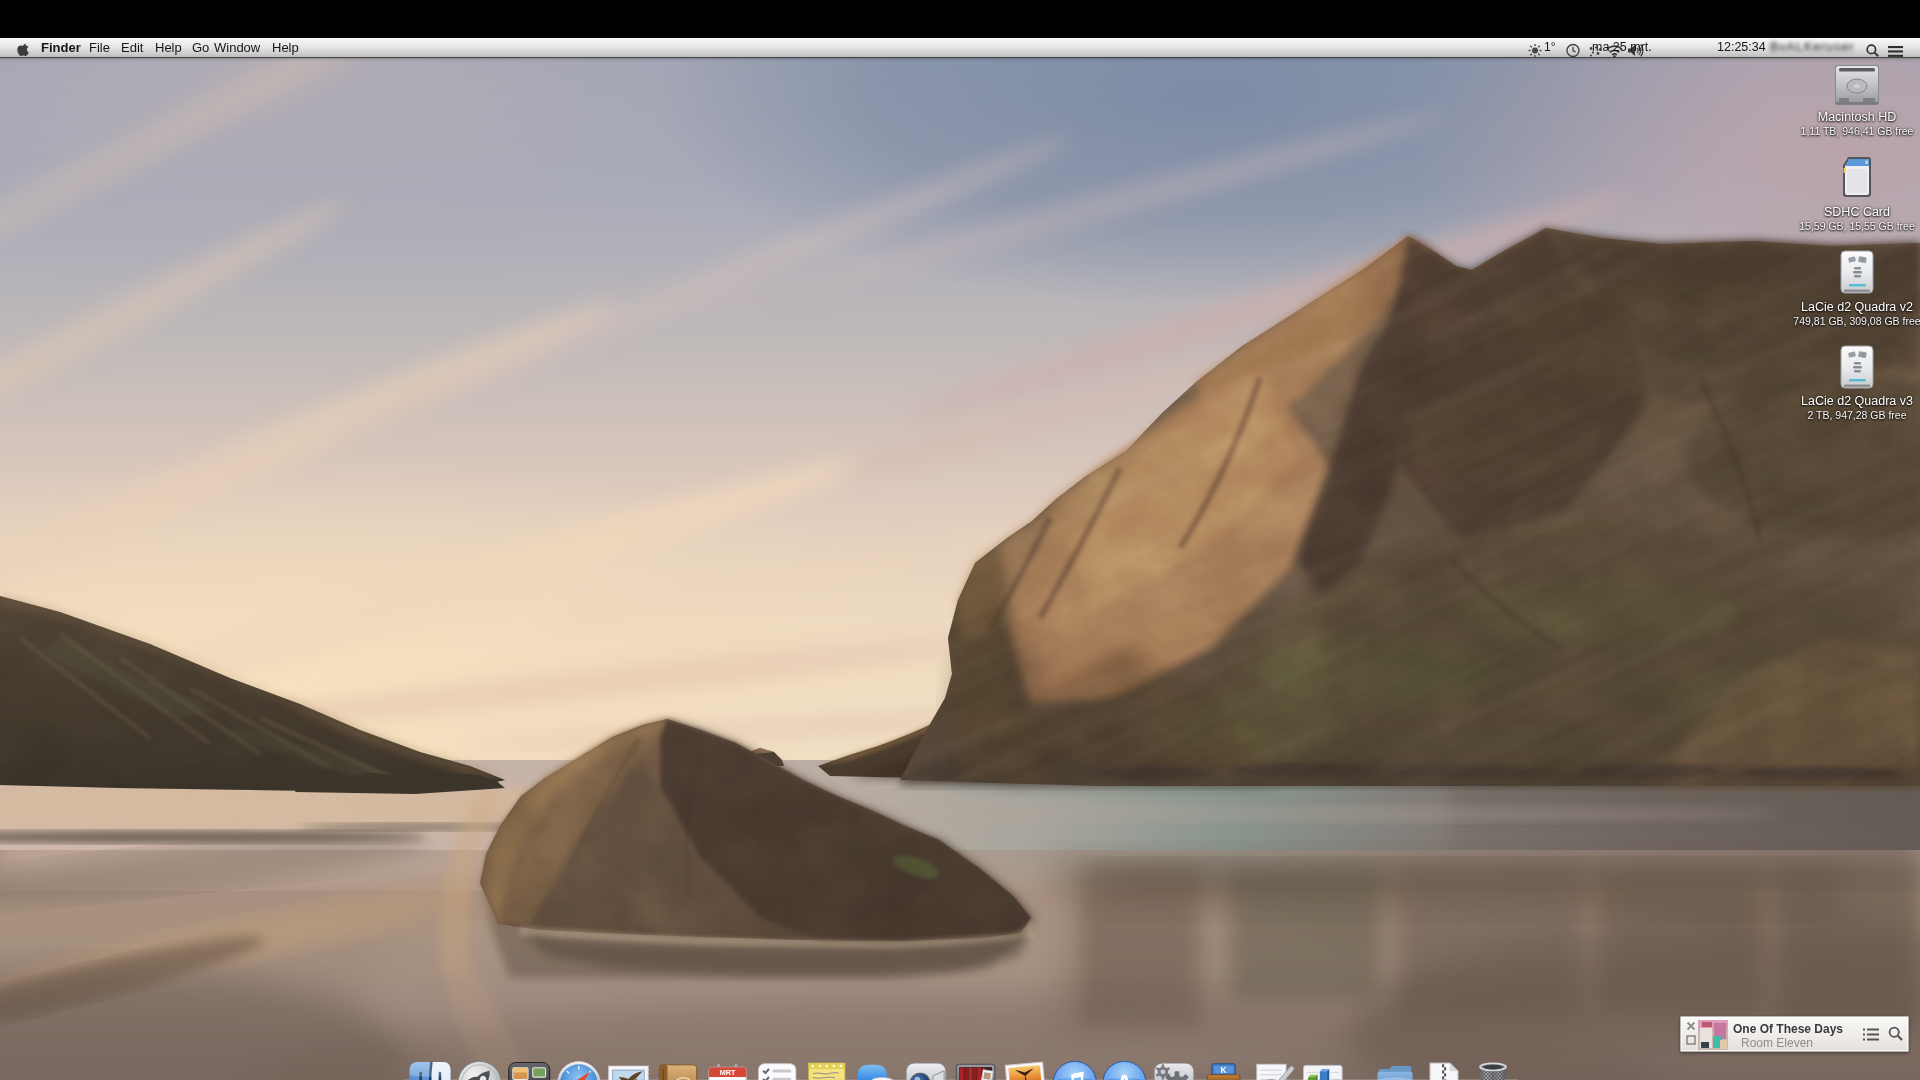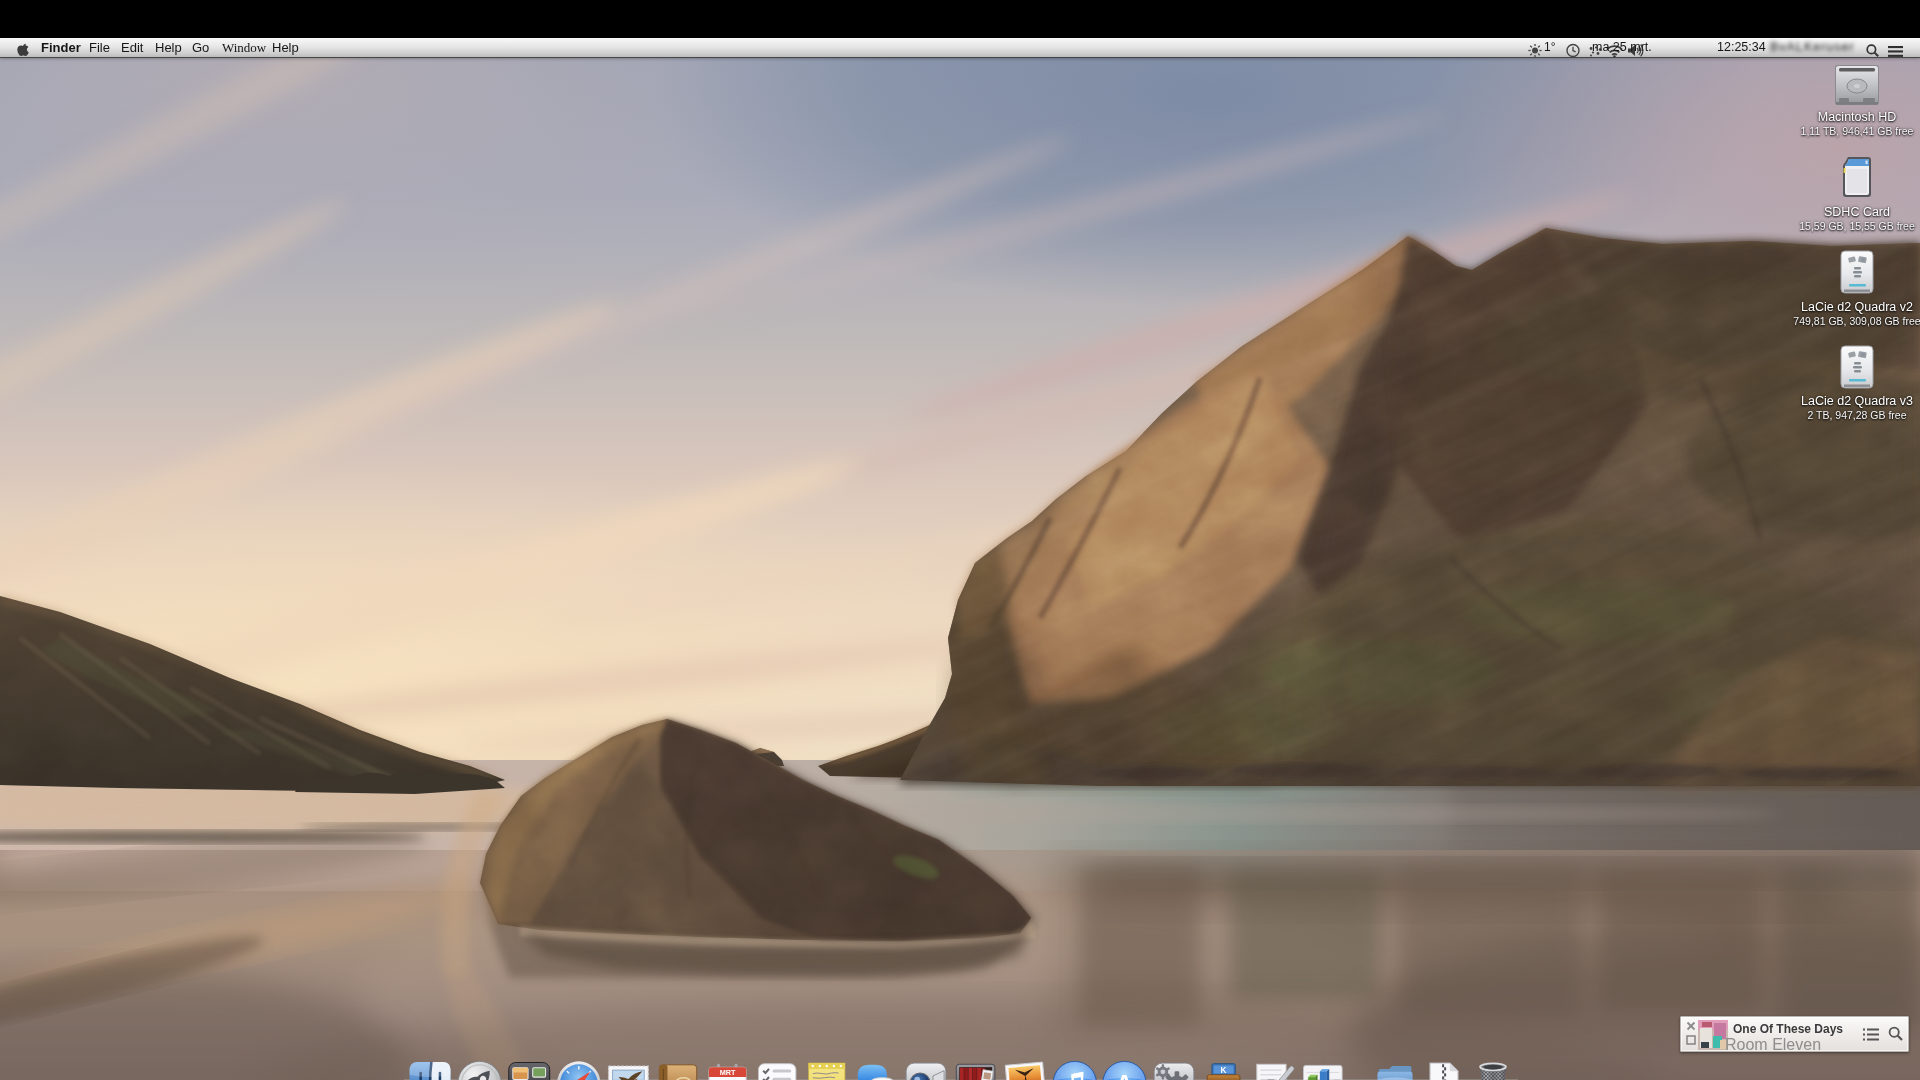--- a/index.html
+++ b/index.html
@@ -14,21 +14,21 @@
   .dlabel{position:absolute;z-index:10;width:220px;text-align:center;color:#fff;font-size:12.5px;
     text-shadow:0 1px 2px rgba(0,0,0,0.95),0 0 3px rgba(0,0,0,0.7);}
   .dsub{position:absolute;z-index:10;width:240px;text-align:center;color:#f4f4f6;font-size:10.5px;
     text-shadow:0 1px 2px rgba(0,0,0,0.95),0 0 3px rgba(0,0,0,0.7);}
   #dock{position:absolute;left:0;top:1010px;z-index:20;}
   #widget{position:absolute;left:1680px;top:978px;width:229px;height:36px;z-index:30;
     border-radius:1px;background:linear-gradient(#fbfaf9,#edeae7 60%,#e4e1dd);
     box-shadow:0 1px 3px rgba(0,0,0,0.45), inset 0 0 0 1px rgba(255,255,255,0.6);
     border:1px solid #b8b4af;box-sizing:border-box;}
   #widget .t1{position:absolute;left:52px;top:5px;font-size:12px;font-weight:bold;color:#3a3a3c;}
-  #widget .t2{position:absolute;left:44px;top:19px;font-size:16px;color:#8e8d8b;text-align:center;}
+  #widget .t2{position:absolute;left:60px;top:19px;font-size:12px;color:#8e8d8b;text-align:center;}
 </style>
 </head>
 <body>
 <div id="screen">
 <svg id="wall" width="1920" height="1080" viewBox="0 0 1920 1080">
 <defs>
   <linearGradient id="sky" x1="0" y1="0" x2="0" y2="1">
     <stop offset="0" stop-color="#9aa2b6"></stop>
     <stop offset="0.2" stop-color="#a8abba"></stop>
     <stop offset="0.4" stop-color="#c0bab9"></stop>
@@ -289,21 +289,21 @@
 <div id="menubar">
   <svg class="mi" style="left:16px;top:2.5px;" width="13" height="14" viewBox="0 0 13 14">
     <path fill="#3c3c3c" d="M10.9,7.6 C10.9,5.9 12.3,5.1 12.4,5.0 C11.6,3.8 10.3,3.6 9.8,3.6 C8.7,3.5 7.7,4.2 7.1,4.2 C6.5,4.2 5.7,3.6 4.8,3.6 C3.6,3.6 2.5,4.3 1.9,5.4 C0.7,7.5 1.6,10.7 2.8,12.4 C3.4,13.2 4.1,14.2 5.0,14.1 C5.9,14.1 6.2,13.5 7.3,13.5 C8.4,13.5 8.7,14.1 9.6,14.1 C10.6,14.1 11.2,13.3 11.8,12.4 C12.5,11.4 12.7,10.5 12.8,10.4 C12.7,10.4 10.9,9.7 10.9,7.6 Z" transform="translate(0,-1.6)"></path>
     <path fill="#3c3c3c" d="M9.1,2.5 C9.6,1.9 9.9,1.1 9.8,0.2 C9.1,0.3 8.2,0.7 7.7,1.3 C7.2,1.8 6.8,2.7 6.9,3.5 C7.7,3.6 8.6,3.1 9.1,2.5 Z"></path>
   </svg>
   <span class="mi bold" style="left:41px;">Finder</span>
   <span class="mi" style="left:89px;text-align:right;">File</span>
   <span class="mi" style="left:121px;">Edit</span>
   <span class="mi" style="left:155px;">Help</span>
   <span class="mi" style="left:192px;">Go</span>
-  <span class="mi" style="left:222px;font-family:Liberation Serif, serif;">Window</span>
+  <span class="mi" style="left:214px;">Window</span>
   <span class="mi" style="left:272px;">Help</span>
 
   <svg class="mi" style="left:1528px;top:3px;" width="14" height="14" viewBox="0 0 14 14">
     <circle cx="7" cy="7" r="3" fill="#444"></circle>
     <g stroke="#444" stroke-width="1.3">
           <line x1="7" y1="0.4" x2="7" y2="2.6"></line>
           <line x1="7" y1="11.4" x2="7" y2="13.6"></line>
           <line x1="0.4" y1="7" x2="2.6" y2="7"></line>
           <line x1="11.4" y1="7" x2="13.6" y2="7"></line>
           <line x1="2.3" y1="2.3" x2="3.9" y2="3.9"></line>

